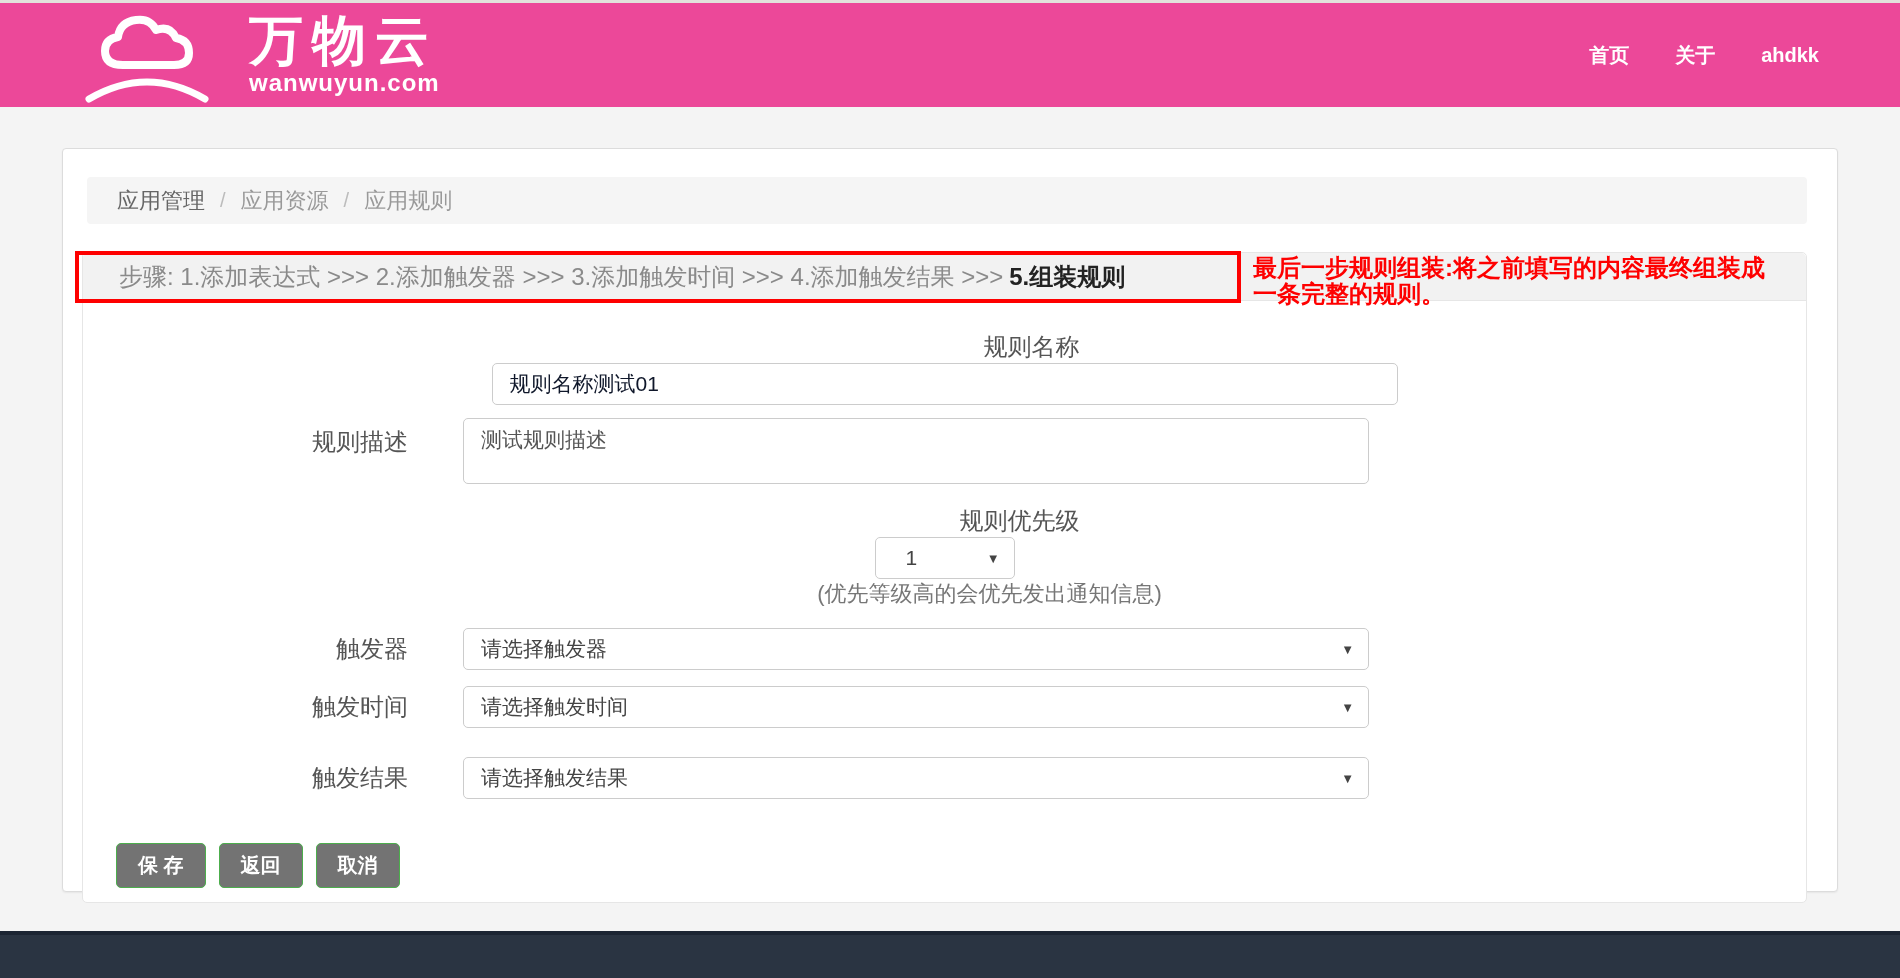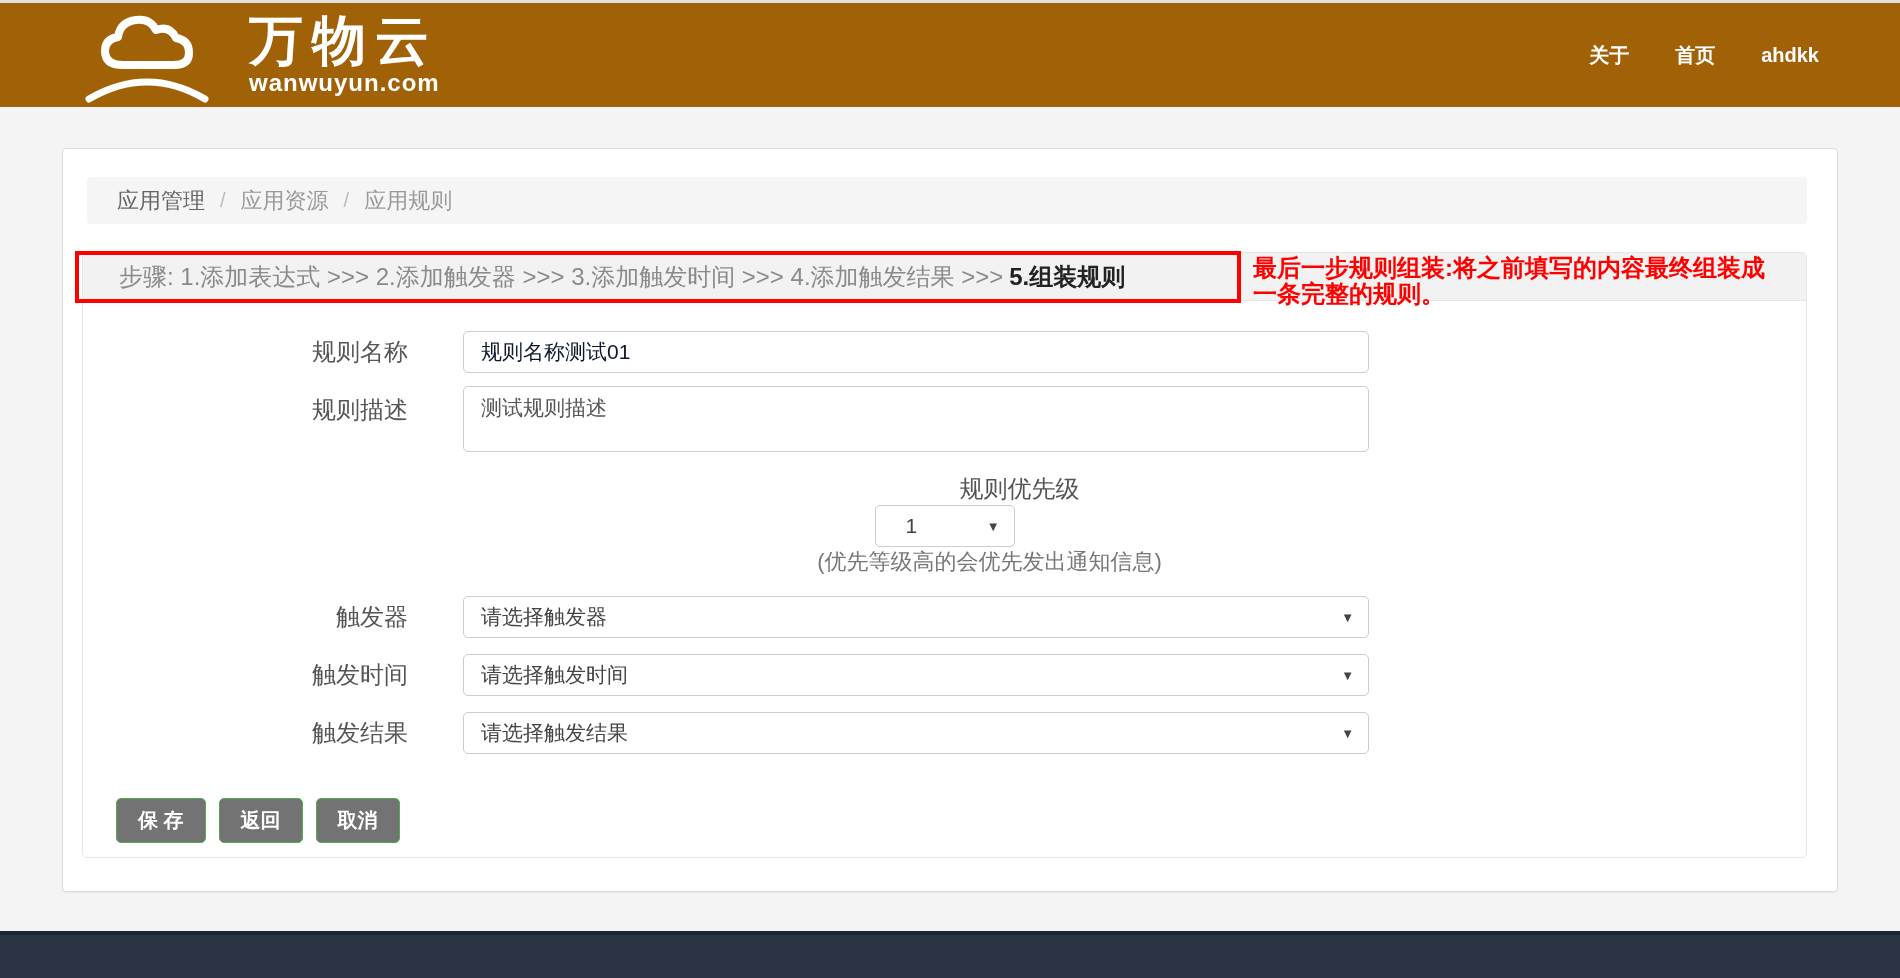--- a/index.html
+++ b/index.html
@@ -6,21 +6,21 @@
   html,body { width:1900px; height:978px; }
   body {
     font-family:"Liberation Sans","DejaVu Sans",sans-serif;
     background:#f4f4f4;
     position:relative;
     overflow:hidden;
   }
   
   .top-strip { height:3px; background:#e2e2dc; }
   .navbar {
-    height:104px; background:#a16207;
+    height:104px; background:#ec4899;
     display:flex; align-items:center; justify-content:space-between;
   }
   .brand { display:flex; align-items:center; margin-left:85px; cursor:pointer; }
   .brand svg { display:block; }
   .brand-text { margin-left:12px; color:#fff; }
   .brand-name { font-size:54px; font-weight:bold; letter-spacing:9px; line-height:54px; }
   .brand-domain { font-size:24px; font-weight:bold; letter-spacing:1px; margin-top:2px; }
   .nav-links { display:flex; list-style:none; margin-right:58px; height:104px; }
   .nav-links li {
     padding:0 23px; line-height:104px; color:#fff;
@@ -86,26 +86,26 @@
   }
   .select-box .sel-text { padding-left:17px; font-size:21px; color:#444; }
   .select-box .caret {
     position:absolute; right:14px; top:50%; transform:translateY(-50%);
     font-size:13px; color:#444;
   }
   .select-wide { width:906px; }
   .select-small { width:140px; }
   .select-small .sel-text { padding-left:30px; }
   .hint { font-size:22px; color:#777; margin-left:90px; }
-  .row-name   { margin-bottom:13px; }
+  .row-name   { margin-bottom:13px;flex-direction:column; }
   .row-desc   { margin-bottom:21px; align-items:flex-start; }
   .row-desc .form-label { padding-top:8px; }
   .row-prio   { margin-bottom:19px;flex-direction:column; }
   .row-trig   { margin-bottom:16px; }
-  .row-time   { margin-bottom:16px; }
+  .row-time   { margin-bottom:29px; }
   .row-result { margin-bottom:44px; }
   .btn-row { display:flex; margin-left:33px; gap:13px; }
   .btn {
     height:45px; padding:0 21px; background:#737373; border:1px solid #4cae4c;
     border-radius:5px; color:#fff; font-size:20px; font-weight:bold;
     cursor:pointer; font-family:"Liberation Sans","DejaVu Sans",sans-serif;
     white-space:nowrap;
   }
   
   .footer {
@@ -125,22 +125,22 @@
         <path d="M38 58 Q 20 58 20 44 Q 20 32 33 30 Q 35 15 51 13 Q 65 11 71 23 Q 85 18 91 31 Q 104 33 104 46 Q 104 58 89 58 Z" fill="none" stroke="#ffffff" stroke-width="8" stroke-linejoin="round"></path>
         <path d="M4 92 Q 62 58 120 92" fill="none" stroke="#ffffff" stroke-width="7" stroke-linecap="round"></path>
       </svg>
     </span>
     <span class="brand-text">
       <div class="brand-name">万物云</div>
       <div class="brand-domain">wanwuyun.com</div>
     </span>
   </div>
   <ul class="nav-links">
+    <li>首页</li>
     <li>关于</li>
-    <li>首页</li>
     <li>ahdkk</li>
   </ul>
 </div>
 
 <div class="card">
 
   <div class="breadcrumb">
     <span class="bc-item first">应用管理</span>
     <span class="bc-sep">/</span>
     <span class="bc-item">应用资源</span>

